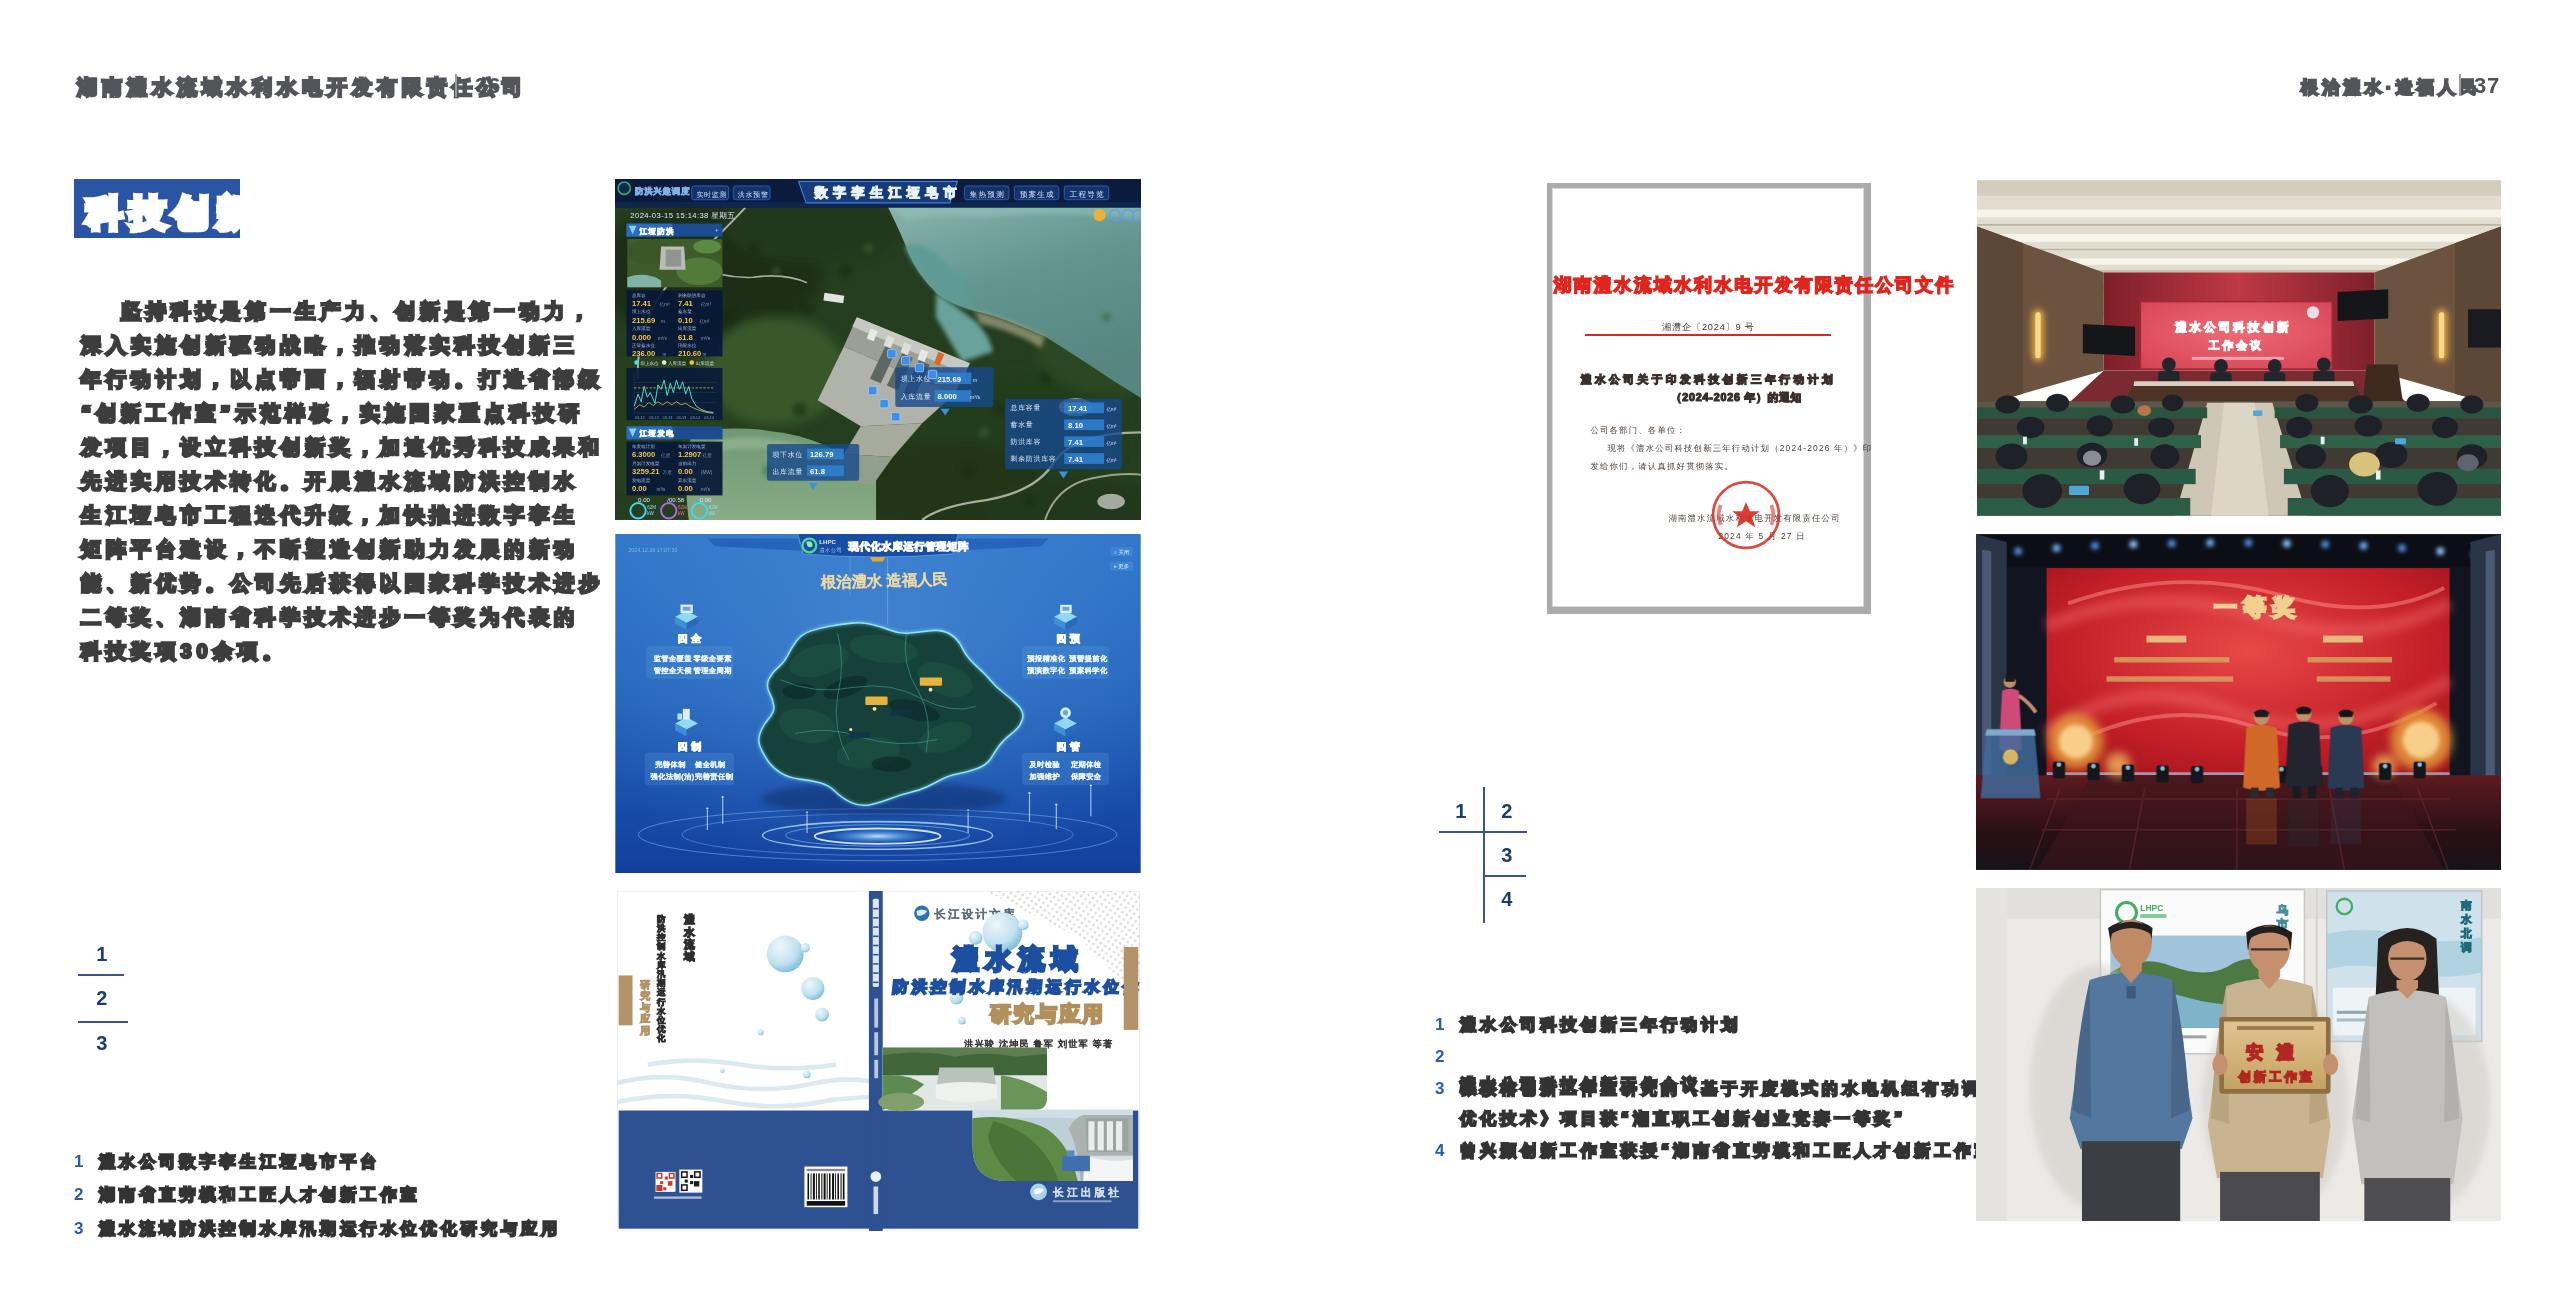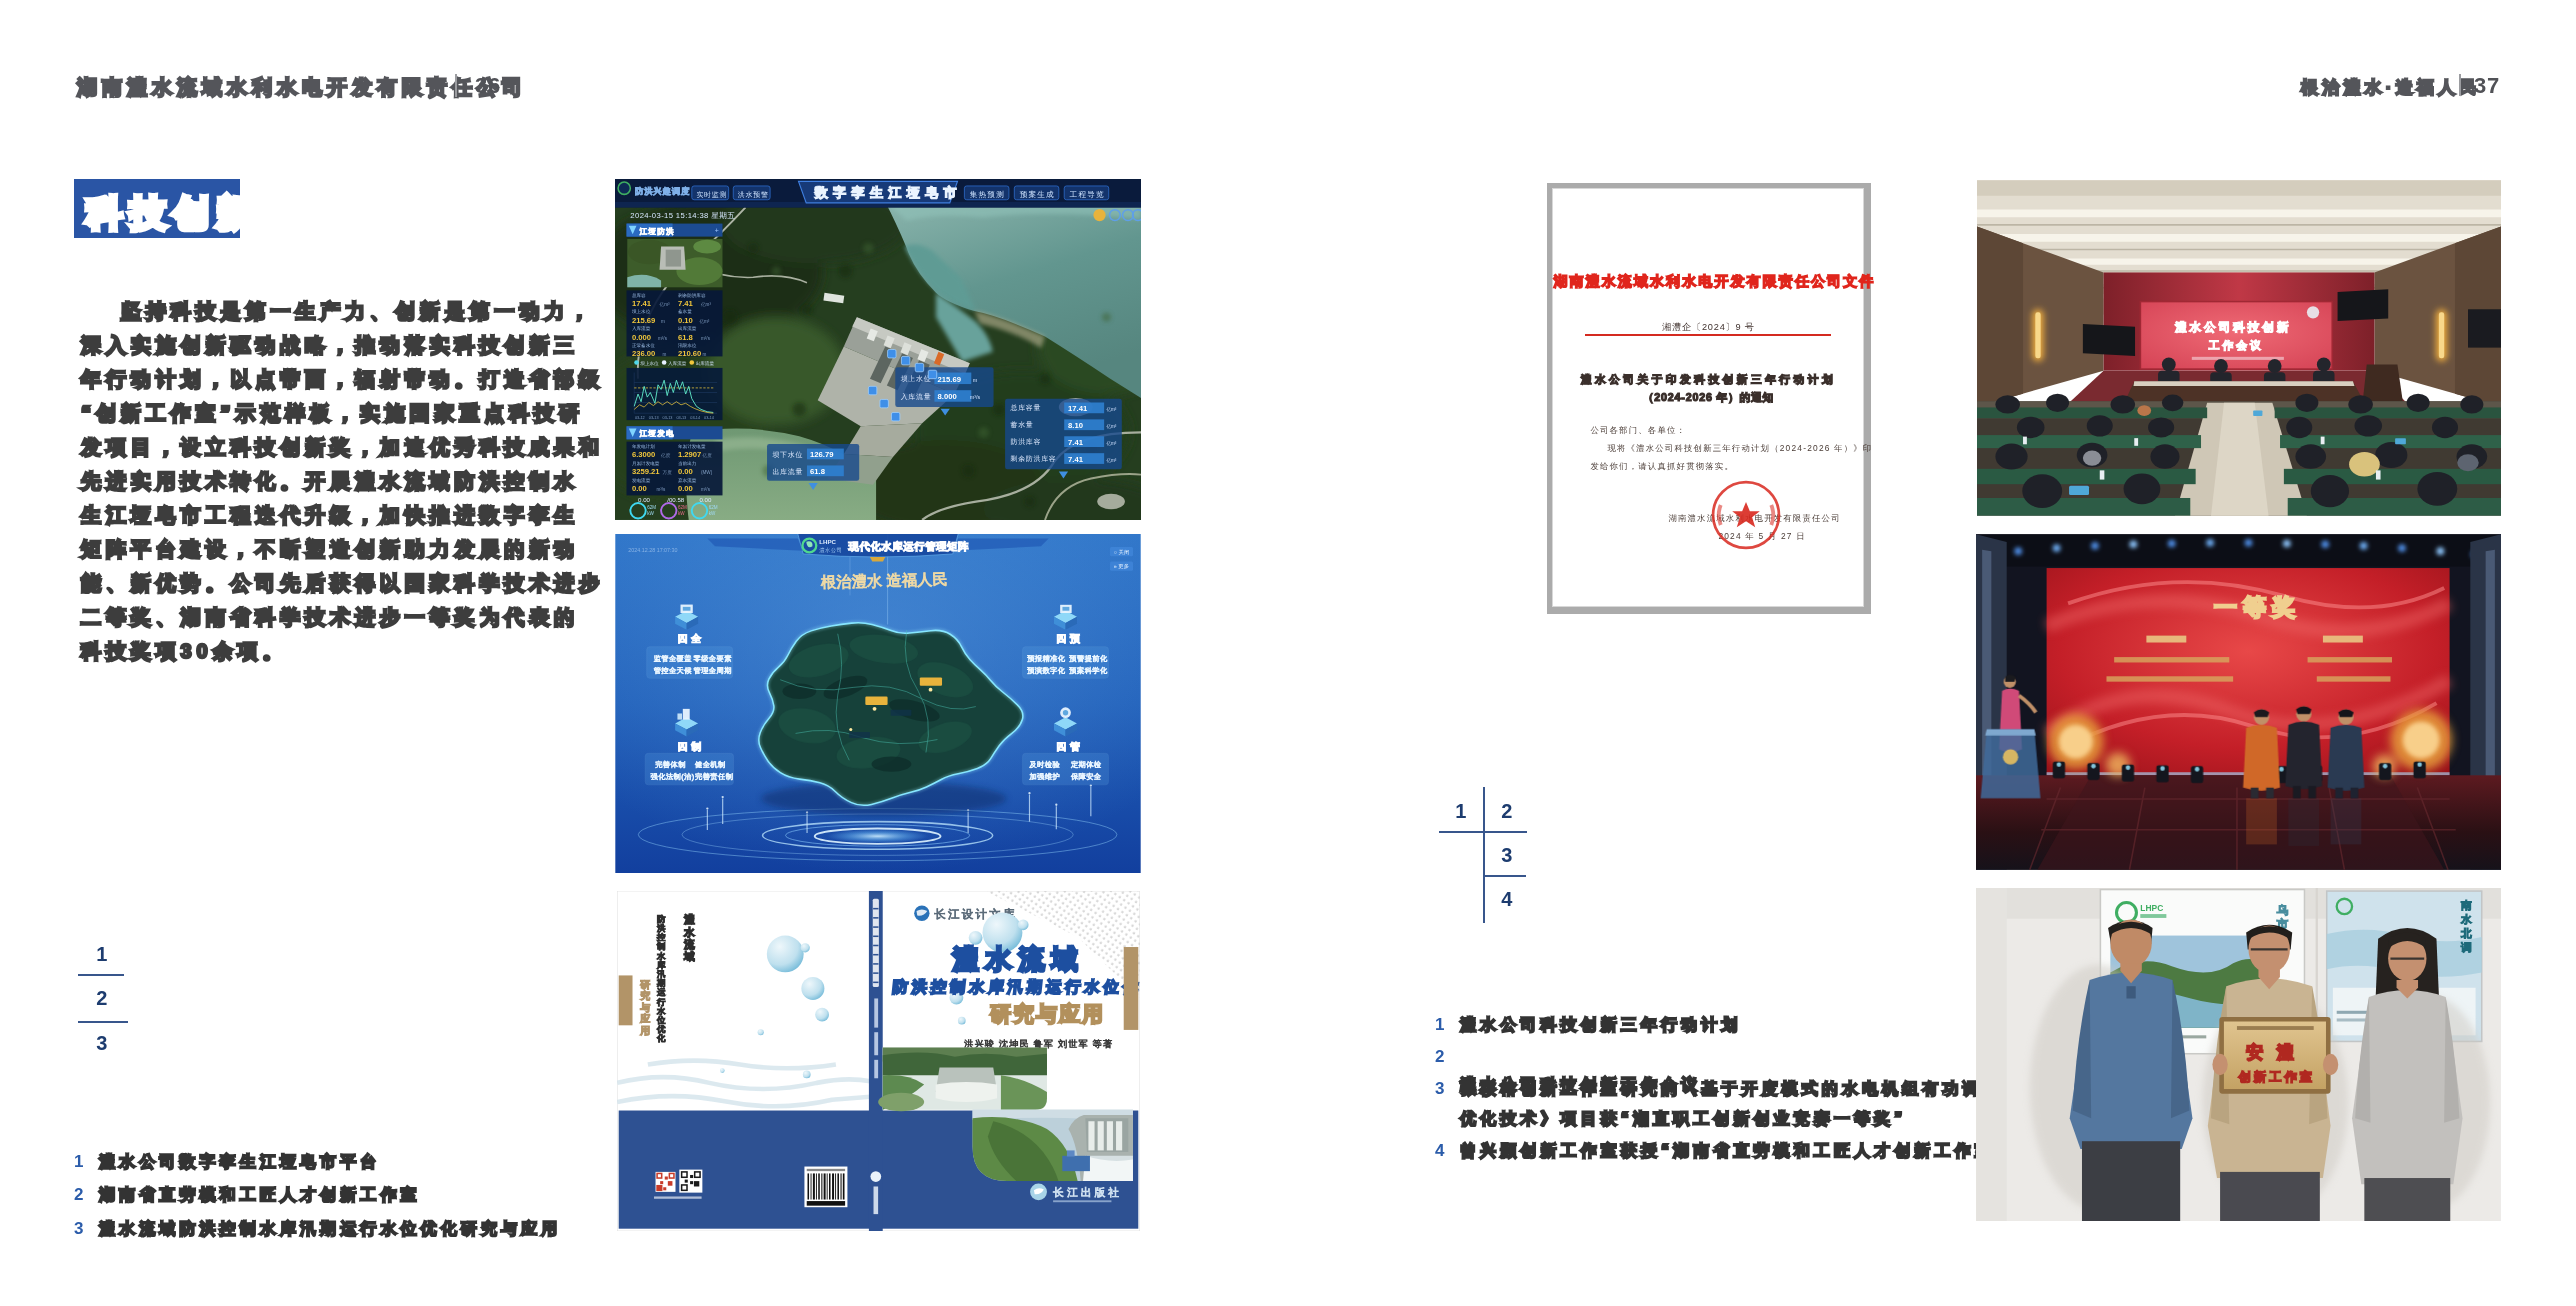--- a/index.html
+++ b/index.html
@@ -69,28 +69,28 @@
   <div class="abs cjk" style="left:1460px;top:1047px;font-size:16px;font-weight:bold;color:#333;letter-spacing:4.1px;margin-top:28px;-webkit-text-stroke:2.1px #333;">澧水公司科技创新工作会议</div>
   <div class="abs" style="left:1435px;top:1079px;font-size:17px;font-weight:bold;color:#2b5caa;">3</div>
   <div class="abs cjk" style="left:1460px;top:1079px;font-size:16px;font-weight:bold;color:#333;letter-spacing:4.1px;-webkit-text-stroke:2.1px #333;">张桵榕创新工作室研究的《基于开度模式的水电机组有功调节</div>
   <div class="abs cjk" style="left:1460px;top:1109px;font-size:16px;font-weight:bold;color:#333;letter-spacing:4.1px;-webkit-text-stroke:2.1px #333;">优化技术》项目获“湘直职工创新创业竞赛一等奖”</div>
   <div class="abs" style="left:1435px;top:1141px;font-size:17px;font-weight:bold;color:#2b5caa;">4</div>
   <div class="abs cjk" style="left:1460px;top:1141px;font-size:16px;font-weight:bold;color:#333;letter-spacing:4.1px;-webkit-text-stroke:2.1px #333;">曾兴颢创新工作室获授“湖南省直劳模和工匠人才创新工作室”</div>
 
   <div class="abs" style="left:1547px;top:183px;width:324px;height:431px;background:#ababab;">
     <div class="abs" style="left:5.4px;top:5.4px;width:310px;height:417px;background:#fff;border:0.8px solid #d8d8d8;">
 
-      <div class="abs cjk" style="left:0;top:84px;width:100%;text-align:center;font-size:14px;font-weight:bold;color:#e0251c;letter-spacing:2.1px;-webkit-text-stroke:1.4px #e0251c;">湖南澧水流域水利水电开发有限责任公司文件</div>
+      <div class="abs cjk" style="left:0;top:84px;width:100%;text-align:center;font-size:18px;font-weight:bold;color:#e0251c;letter-spacing:2.1px;-webkit-text-stroke:1.4px #e0251c;">湖南澧水流域水利水电开发有限责任公司文件</div>
 
       <div class="abs cjk" style="left:0;top:132px;width:100%;text-align:center;font-size:9.2px;color:#40322e;letter-spacing:0.8px;">湘澧企〔2024〕9 号</div>
 
       <div class="abs" style="left:32px;top:145px;width:246px;height:1.5px;background:#d42a20;"></div>
 
       <div class="abs cjk" style="left:0;top:184px;width:100%;text-align:center;font-size:10.7px;font-weight:bold;color:#3a2f2b;letter-spacing:3.5px;-webkit-text-stroke:1.2px #3a2f2b;">澧水公司关于印发科技创新三年行动计划</div>
-      <div class="abs cjk" style="left:0;top:202px;width:100%;text-align:center;font-size:10.7px;font-weight:bold;color:#3a2f2b;letter-spacing:0.8px;-webkit-text-stroke:1.2px #3a2f2b;">（2024-2026 年）的通知</div>
+      <div class="abs cjk" style="left:0;top:202px;width:100%;text-align:center;font-size:10.7px;font-weight:bold;color:#3a2f2b;letter-spacing:0.8px;padding-left:28px;-webkit-text-stroke:1.2px #3a2f2b;">（2024-2026 年）的通知</div>
 
       <div class="abs cjk" style="left:37px;top:236px;font-size:8.4px;color:#4a3c36;letter-spacing:1.2px;">公司各部门、各单位：</div>
       <div class="abs cjk" style="left:54px;top:254px;font-size:8.4px;color:#4a3c36;letter-spacing:1.2px;">现将《澧水公司科技创新三年行动计划（2024-2026 年）》印</div>
       <div class="abs cjk" style="left:37px;top:272px;font-size:8.4px;color:#4a3c36;letter-spacing:1.2px;">发给你们，请认真抓好贯彻落实。</div>
 
       <div class="abs cjk" style="left:115px;top:324px;font-size:8.4px;color:#4a3c36;letter-spacing:1.2px;">湖南澧水流域水利水电开发有限责任公司</div>
       <div class="abs cjk" style="left:165px;top:342px;font-size:8.4px;color:#4a3c36;letter-spacing:1.2px;">2024 年 5 月 27 日</div>
 
       <svg class="abs" style="left:157px;top:290px;" width="72" height="72" viewBox="0 0 94 94">
         <circle cx="47" cy="47" r="43" fill="none" stroke="#d8281e" stroke-width="3.5" opacity="0.85"></circle>

